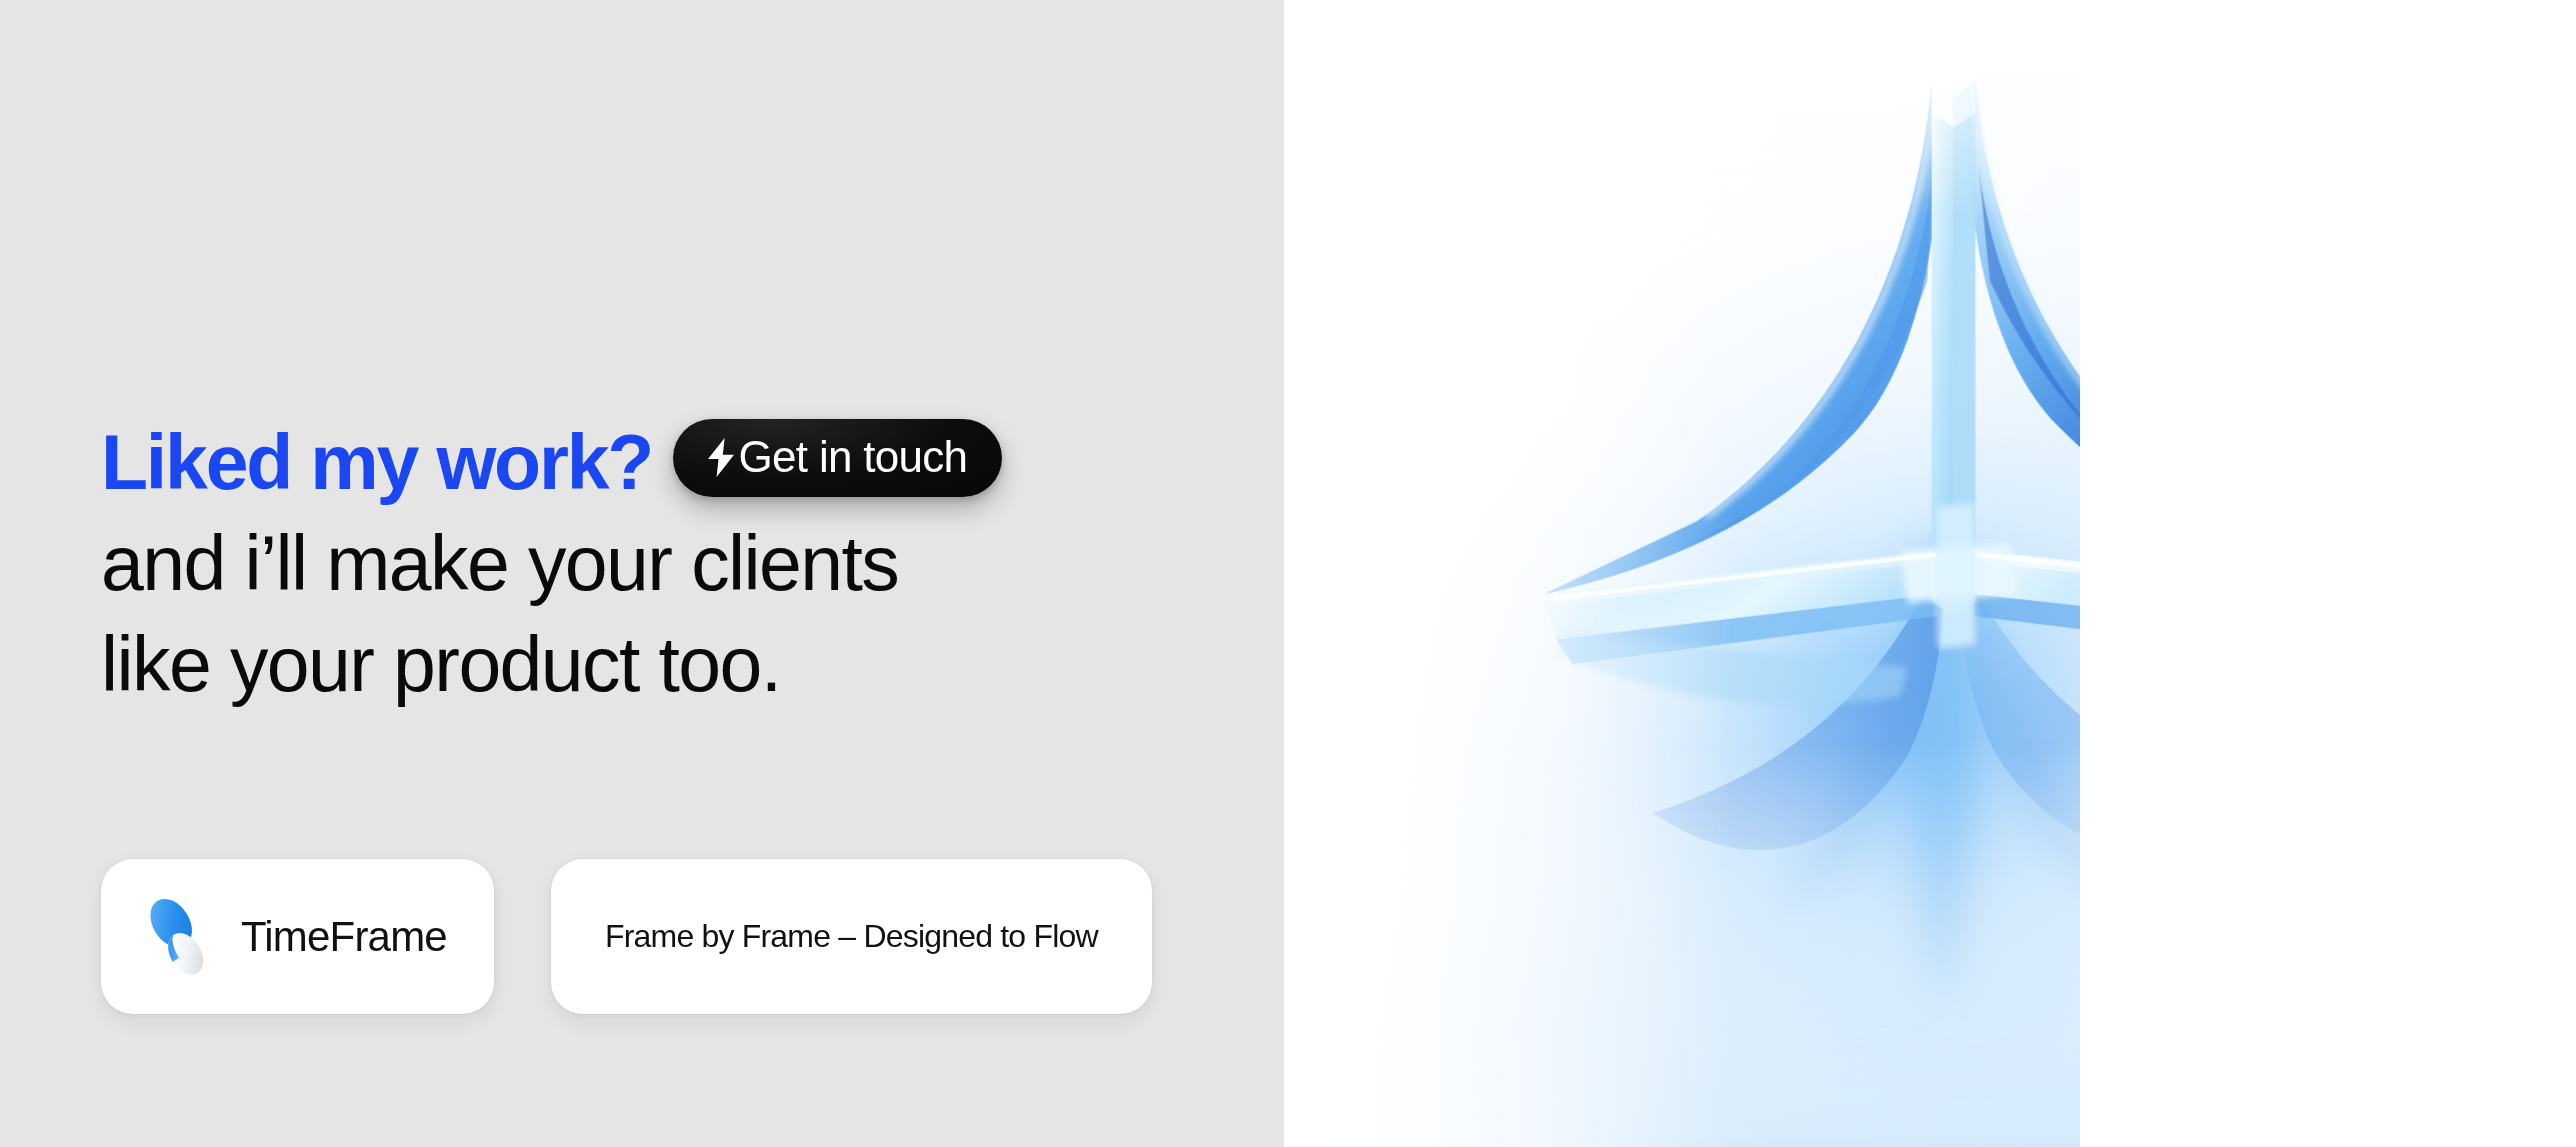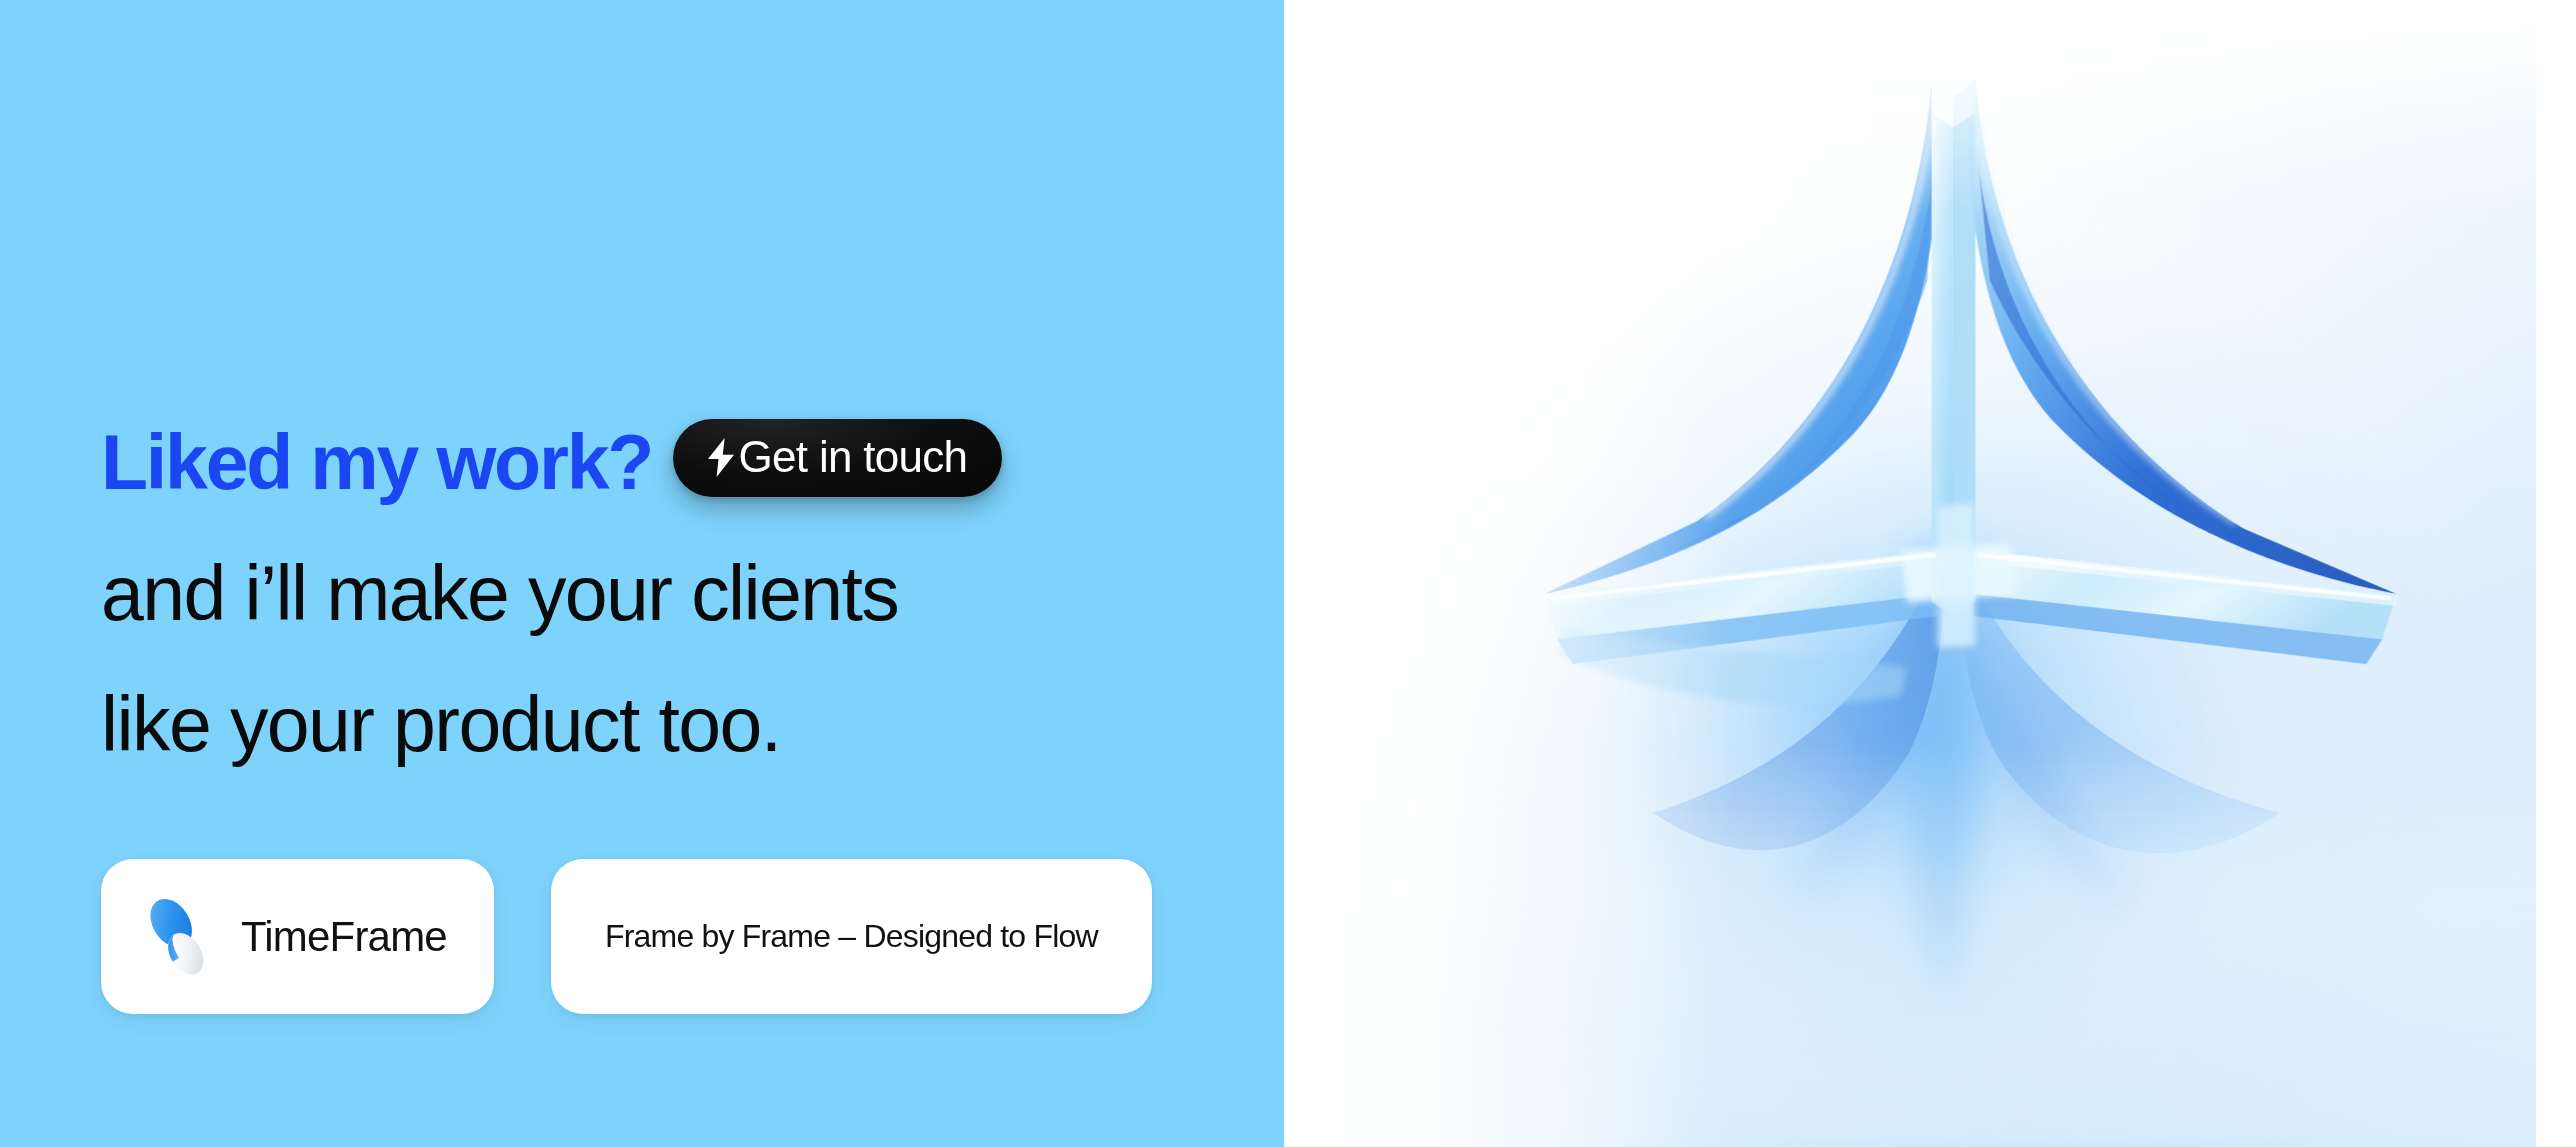--- a/index.html
+++ b/index.html
@@ -7,22 +7,22 @@
   body {
     background:#ffffff;
     font-family:"Liberation Sans", sans-serif;
     overflow:hidden;
     position:relative;
   }
 
   
   .hero{
     position:relative;
-    width:2536px; height:1148px;
-    background:#7dd3fc;
+    width:2080px; height:1148px;
+    background:#e5e5e5;
     overflow:hidden;
   }
 
   
   .art-panel{
     position:absolute;
     left:1284px; top:0;
     width:1292px; height:1148px;
     overflow:hidden;
     background:
@@ -94,21 +94,21 @@
   .line1{
     display:flex;
     align-items:center;
     gap:20.4px;
     white-space:nowrap;
   }
   .hl-accent{
     font-weight:700;
     letter-spacing:-2.2px;
   }
-  .hl-plain{ display:block; white-space:nowrap;margin-top:30px; }
+  .hl-plain{ display:block; white-space:nowrap; }
 
   
   .cta{
     display:inline-flex;
     align-items:center;
     gap:1px;
     background:#0b0b0b;
     background:radial-gradient(120% 160% at 30% 0%, #232323 0%, #0d0d0d 45%, #050505 100%);
     color:#ffffff;
     border:none;

